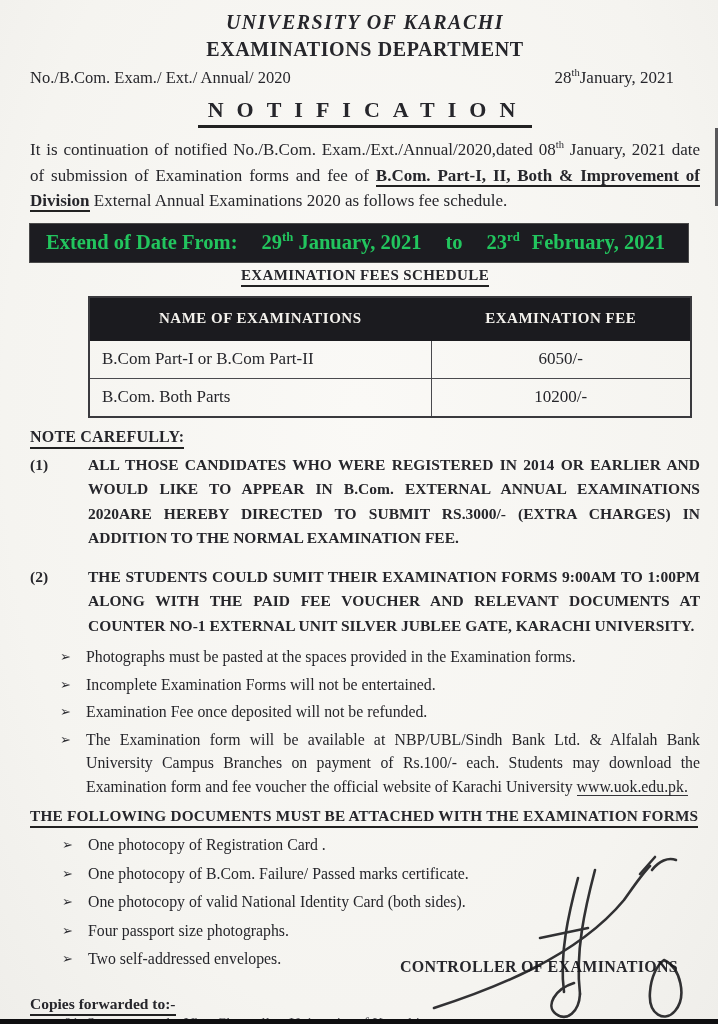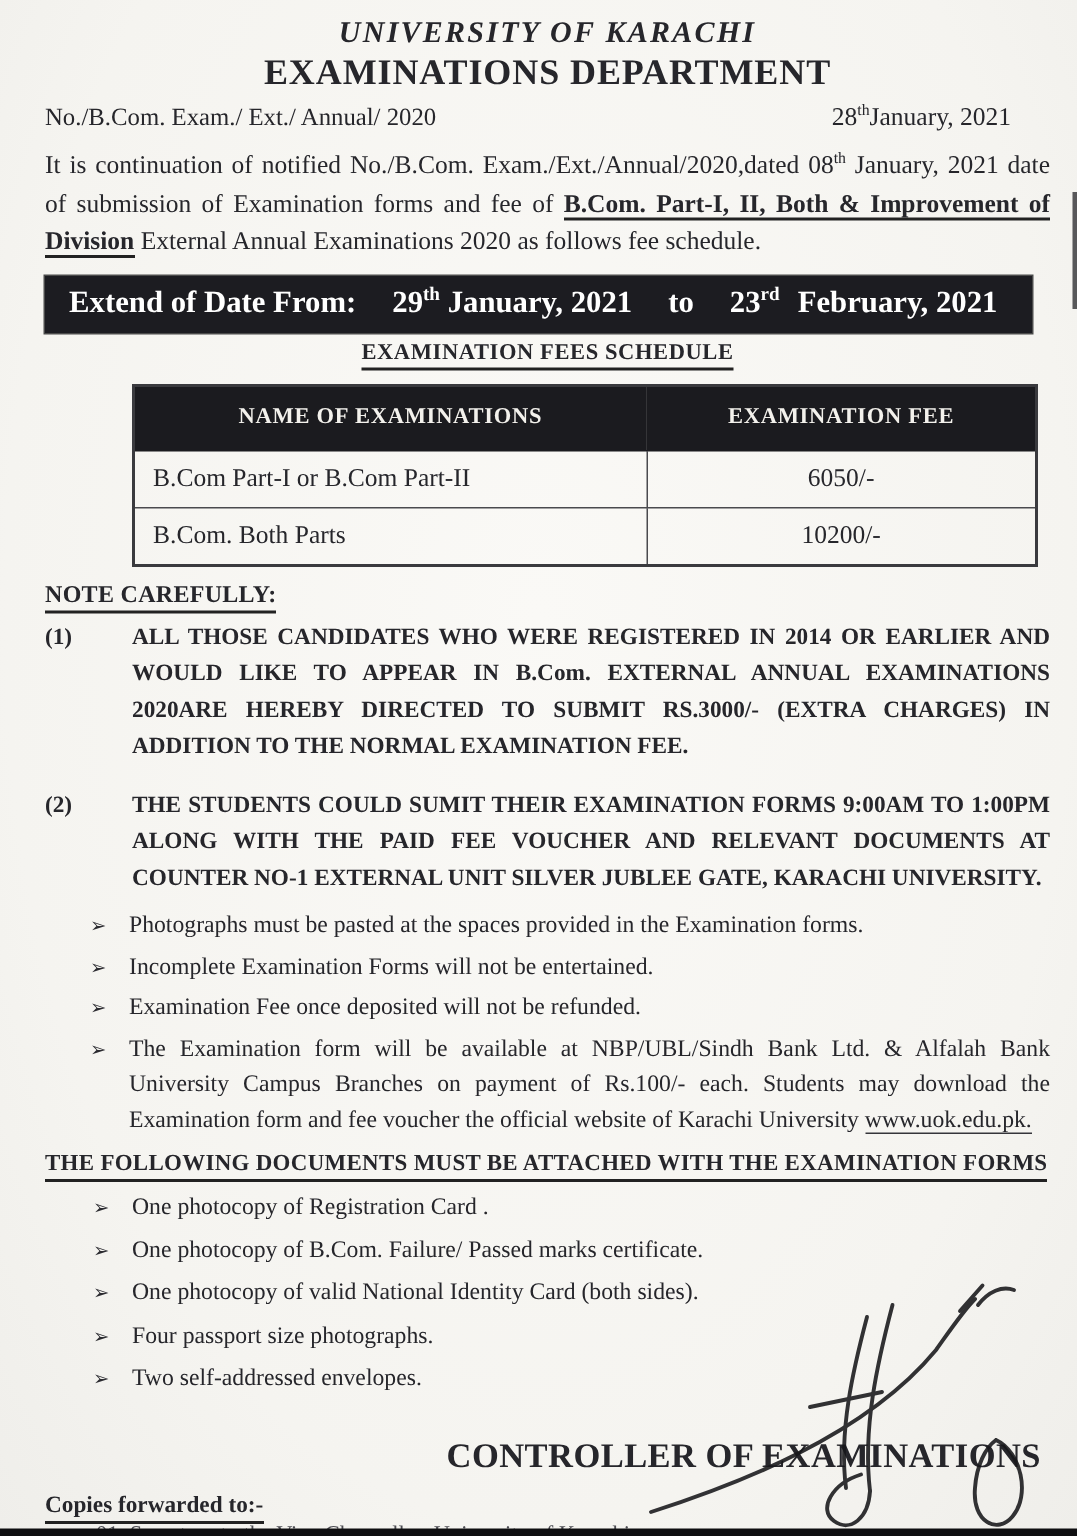--- a/index.html
+++ b/index.html
@@ -13,34 +13,34 @@
     color:#26262b;
     box-sizing:border-box;
     padding:6px 18px 0 30px;
   }
   .center{text-align:center;}
   .u-title{
     font-family:Liberation Serif, serif;
     font-style:italic;font-weight:bold;
     font-size:20px;letter-spacing:1.5px;line-height:24px;margin-top:4px;
   }
-  .dept{font-weight:bold;font-size:24px;letter-spacing:.6px;line-height:24px;margin-top:3px;}
+  .dept{font-weight:bold;font-size:20px;letter-spacing:.6px;line-height:24px;margin-top:3px;}
   .refrow{display:flex;justify-content:space-between;align-items:baseline;margin-top:7px;font-size:16.5px;}
   .refrow .date{font-size:17px;margin-right:26px;}
   sup{font-size:.62em;vertical-align:super;line-height:0;}
   .notif-wrap{margin-top:9px;}
   .notif{
     display:inline-block;font-weight:bold;font-size:22px;letter-spacing:13px;
     border-bottom:3.5px solid #222;padding:0 4px 2px 10px;line-height:26px;
   }
   .intro{margin-top:9px;font-size:17px;line-height:25.5px;text-align:justify;font-family:Liberation Serif, serif;}
   .intro-bold{font-weight:bold;border-bottom:2.5px solid #222;}
   .banner{
     margin-top:10px;width:658px;box-sizing:border-box;
-    background:#1c1c21;color:#ffffff;
+    background:#1c1c21;color:#22c55e;
     font-weight:bold;font-size:20.5px;line-height:27px;
     padding:5px 10px 6px 16px;
     box-shadow:0 0 0 1px #4a4a4a;
     white-space:nowrap;
   }
   .banner .gap{display:inline-block;width:24px;}
   .banner .gap-s{display:inline-block;width:12px;}
   .fees-title-wrap{margin-top:4px;}
   .h-underline{
     display:inline-block;font-weight:bold;
@@ -72,22 +72,22 @@
   .b-item{display:flex;margin-bottom:3.5px;padding-left:30px;}
   .b-marker{flex:0 0 26px;font-size:13px;line-height:24px;color:#2b2b30;}
   .b-text{flex:1;font-size:15.8px;line-height:23.5px;}
   .b-text.just{text-align:justify;}
   .docs-head{margin-top:9px;}
   .docs-head .h-underline{font-size:15.3px;letter-spacing:.2px;}
   .dlist{margin-top:5px;}
   .dlist .b-item{padding-left:32px;margin-bottom:4.5px;}
   .link{border-bottom:1.5px solid #35353a;cursor:pointer;}
   .controller{
-    position:absolute;top:958px;left:0;right:24px;
-    text-align:right;font-weight:bold;font-size:23px;letter-spacing:.3px;z-index:2;
+    position:absolute;top:958px;left:0;right:40px;
+    text-align:right;font-weight:bold;font-size:16px;letter-spacing:.3px;z-index:2;
   }
   .copies{
     position:absolute;top:995px;left:30px;
     font-weight:bold;font-size:15.5px;z-index:2;
   }
   .copies .h-underline{font-size:15.5px;}
   .copies-item{
     position:absolute;top:1015px;left:64px;
     font-size:15px;color:#4c4c52;z-index:1;white-space:nowrap;
   }
@@ -101,20 +101,23 @@
 <div class="page">
 
   <div class="center u-title">UNIVERSITY OF KARACHI</div>
   <div class="center dept">EXAMINATIONS DEPARTMENT</div>
 
   <div class="refrow">
     <span>No./B.Com. Exam./ Ext./ Annual/ 2020</span>
     <span class="date"><span>28</span><sup>th</sup><span>January, 2021</span></span>
   </div>
 
+  <div class="center notif-wrap">
+    <span class="notif">NOTIFICATION</span>
+  </div>
 
   <div class="intro">
     <span>It is continuation of notified No./B.Com. Exam./Ext./Annual/2020,dated 08</span><sup>th</sup><span> January, 2021 date of submission of Examination forms and fee of </span><span class="intro-bold">B.Com. Part-I, II, Both &amp; Improvement of Division</span><span> External Annual Examinations 2020 as follows fee schedule.</span>
   </div>
 
   <div class="banner">
     <span>Extend of Date From:</span><span class="gap"></span><span><span>29</span><sup>th</sup> <span>January, 2021</span></span><span class="gap"></span><span>to</span><span class="gap"></span><span><span>23</span><sup>rd</sup><span class="gap-s"></span><span>February, 2021</span></span>
   </div>
 
   <div class="center fees-title-wrap">

